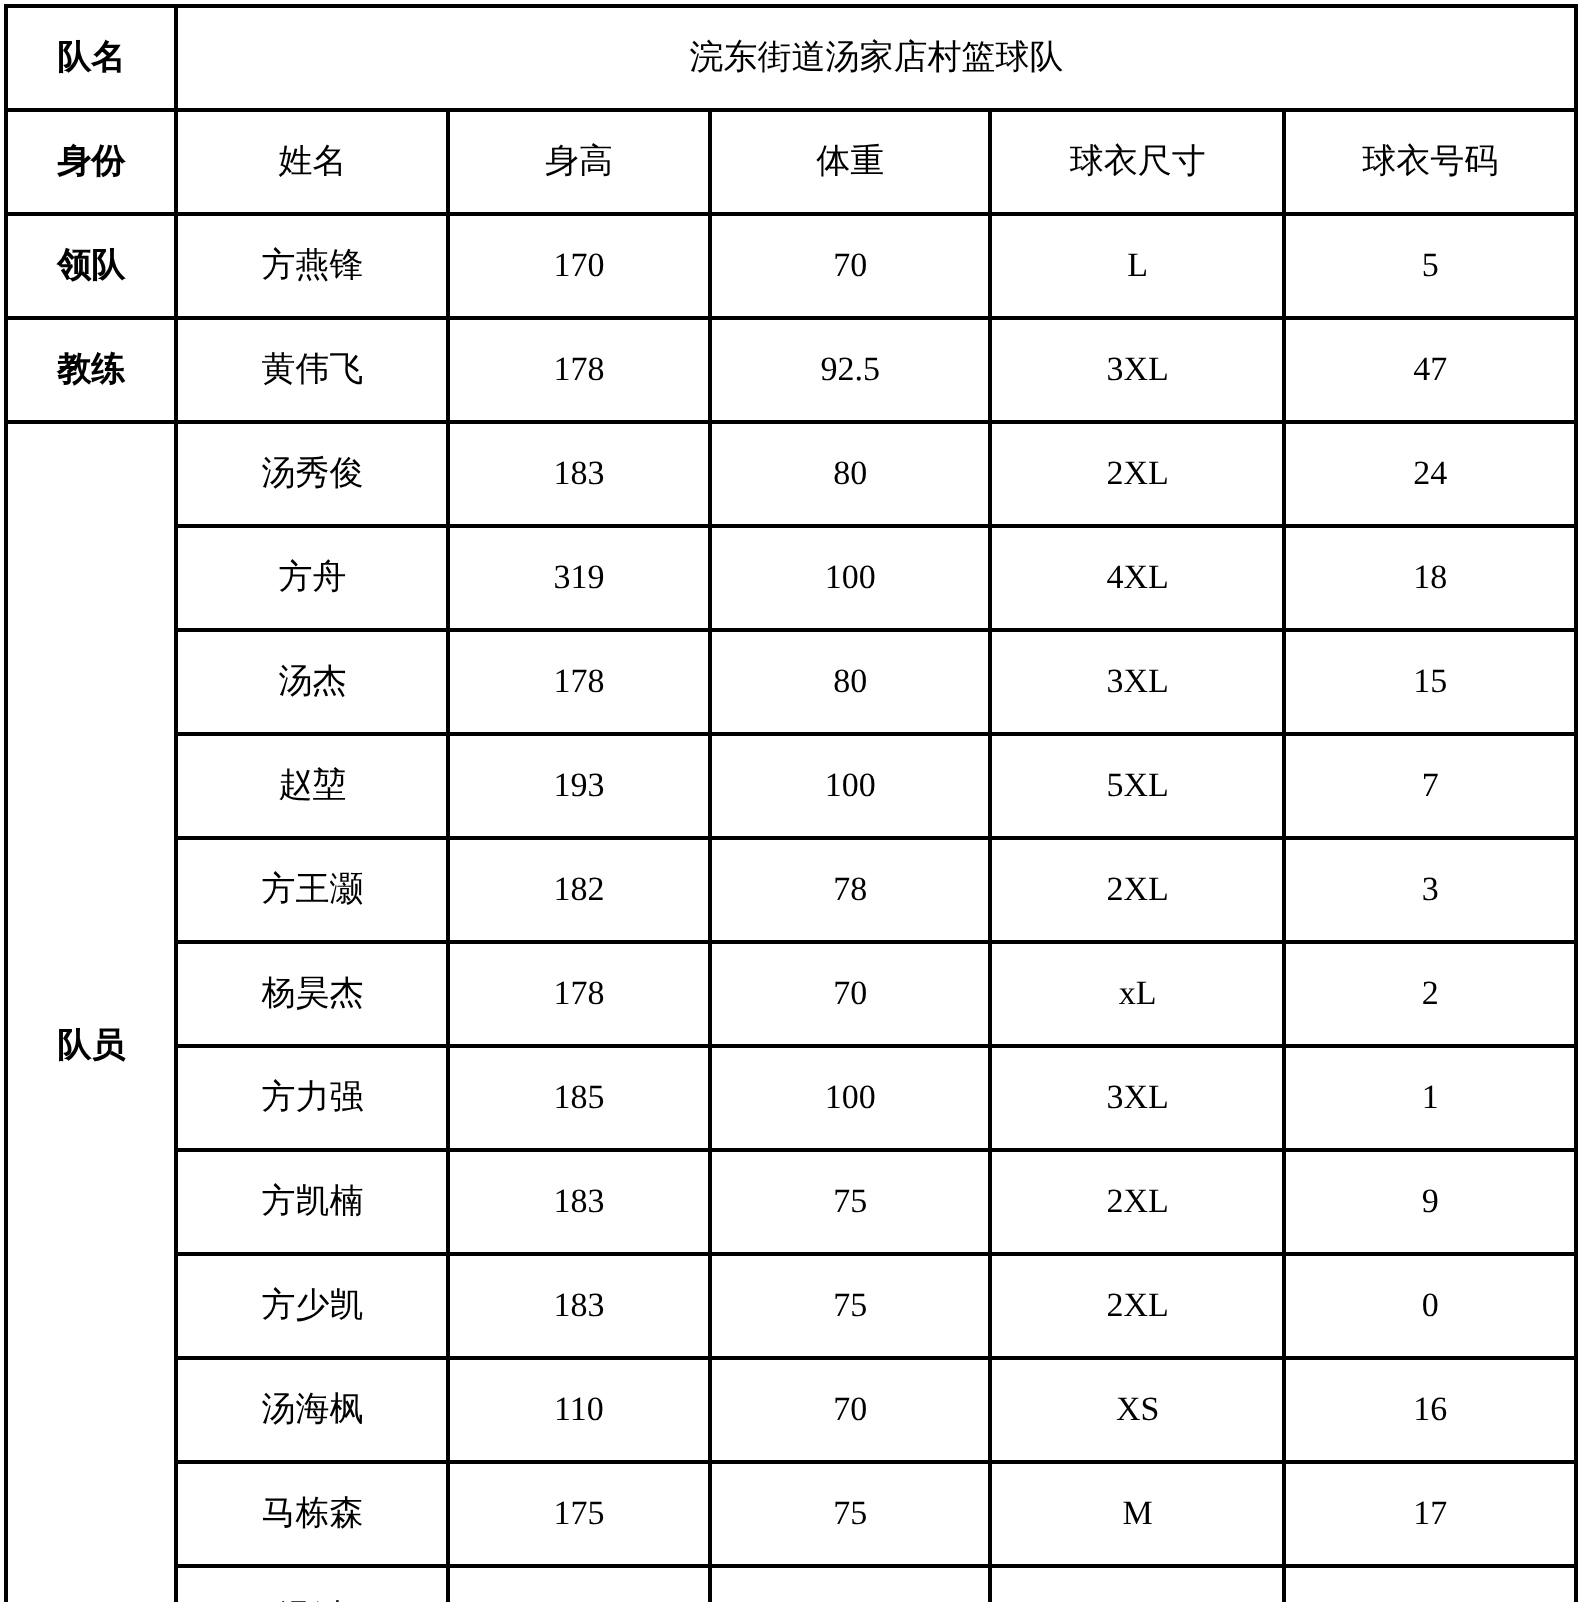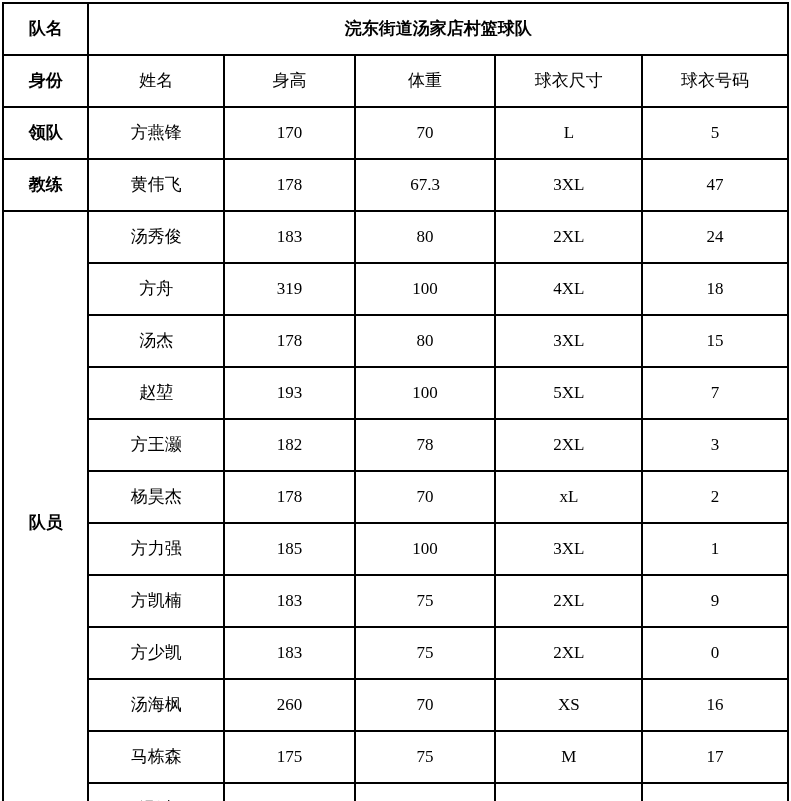--- a/index.html
+++ b/index.html
@@ -32,21 +32,21 @@
     font-size: 17px;
     padding: 0;
     height: 50px;
     line-height: 1.2;
   }
   td.label {
     font-weight: bold;
     font-size: 20px;
   }
   td.title {
-    font-weight: bold;
+    font-weight: normal;
     font-size: 20px;
   }
   td.head {
     font-weight: normal;
     font-size: 19px;
   }
   td.members {
     font-weight: bold;
     font-size: 22px;
   }
@@ -91,21 +91,21 @@
         <td class="name">方燕锋</td>
         <td>170</td>
         <td>70</td>
         <td>L</td>
         <td>5</td>
       </tr>
       <tr>
         <td class="label">教练</td>
         <td class="name">黄伟飞</td>
         <td>178</td>
-        <td>67.3</td>
+        <td>92.5</td>
         <td>3XL</td>
         <td>47</td>
       </tr>
       <tr>
         <td class="members" rowspan="12">队员</td>
         <td class="name">汤秀俊</td>
         <td>183</td>
         <td>80</td>
         <td>2XL</td>
         <td>24</td>
@@ -161,21 +161,21 @@
       </tr>
       <tr>
         <td class="name">方少凯</td>
         <td>183</td>
         <td>75</td>
         <td>2XL</td>
         <td>0</td>
       </tr>
       <tr>
         <td class="name">汤海枫</td>
-        <td>260</td>
+        <td>110</td>
         <td>70</td>
         <td>XS</td>
         <td>16</td>
       </tr>
       <tr>
         <td class="name">马栋森</td>
         <td>175</td>
         <td>75</td>
         <td>M</td>
         <td>17</td>

